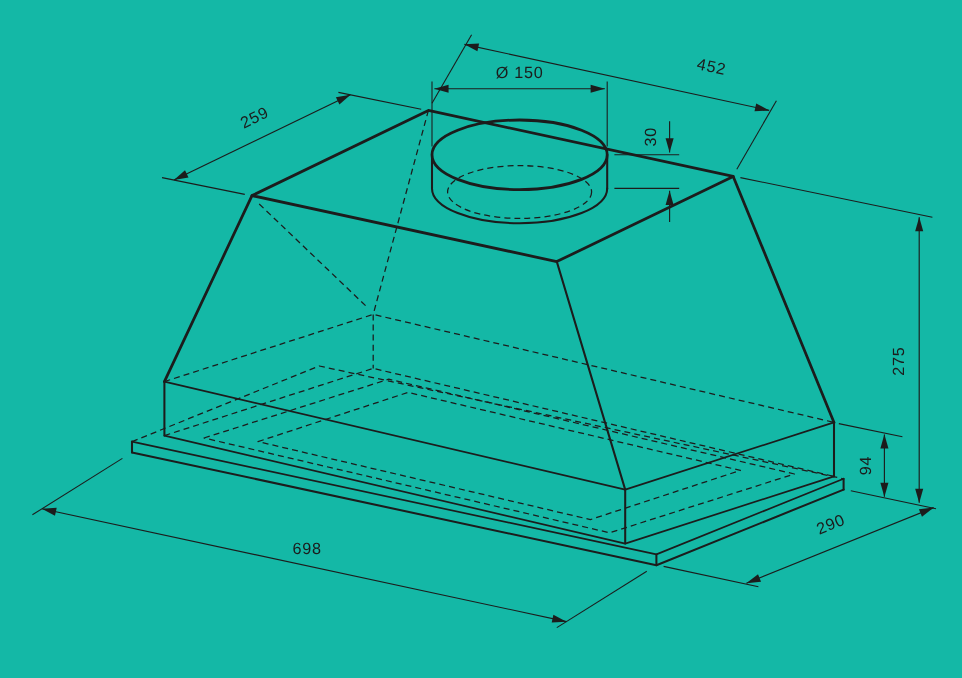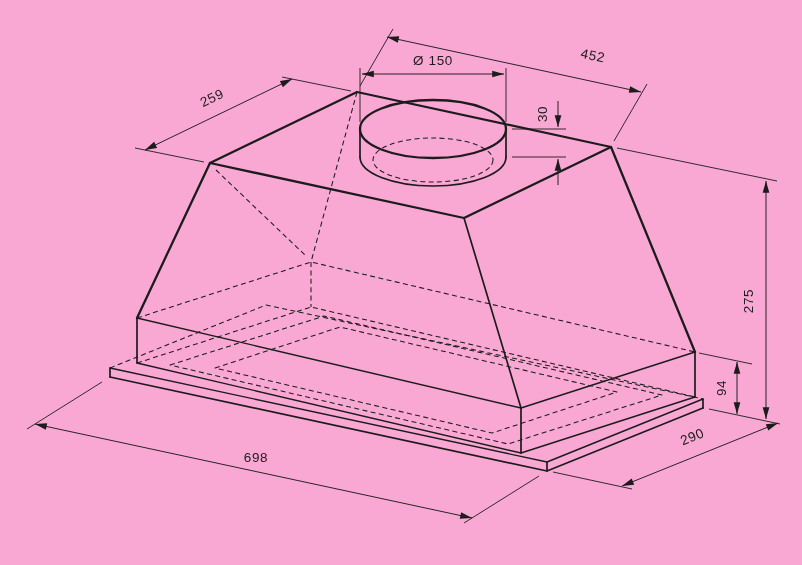--- a/index.html
+++ b/index.html
@@ -1,17 +1,17 @@
 <!DOCTYPE html>
 <html><head>
 <meta charset="utf-8">
 <style>
   html,body{margin:0;padding:0;background:#ffffff;}
   .stage{
-    width:802px;height:565px;position:relative;background:#f9a8d4;
+    width:802px;height:565px;position:relative;background:#14b8a6;
     font-family:"Liberation Sans", sans-serif;overflow:hidden;
   }
   svg{display:block;}
   
   .outline{fill:none;stroke:#1c1c1c;stroke-width:2.3;stroke-linejoin:round;stroke-linecap:round;}
   .edge{fill:none;stroke:#1c1c1c;stroke-width:1.7;stroke-linejoin:round;stroke-linecap:round;}
   .crease{fill:none;stroke:#1c1c1c;stroke-width:1.4;stroke-linejoin:round;stroke-linecap:round;}
   .dash{fill:none;stroke:#1c1c1c;stroke-width:1.05;stroke-dasharray:5 3.4;stroke-linejoin:round;}
   .dim{fill:none;stroke:#1c1c1c;stroke-width:0.95;stroke-linecap:butt;}
   .ext{fill:none;stroke:#1c1c1c;stroke-width:0.9;stroke-linecap:butt;}

